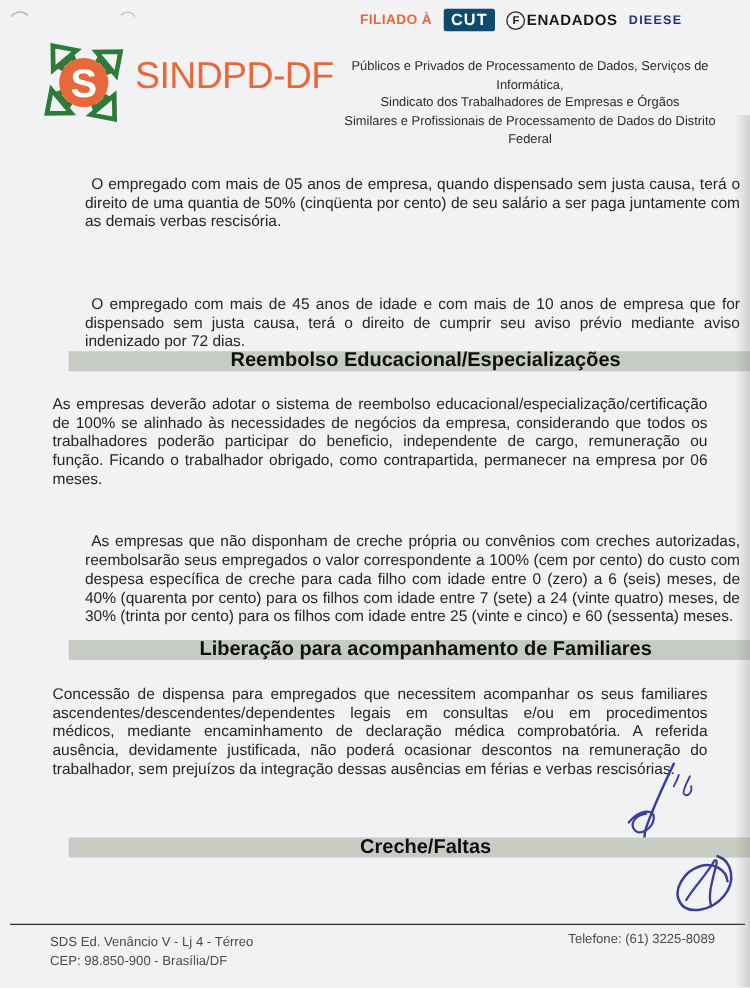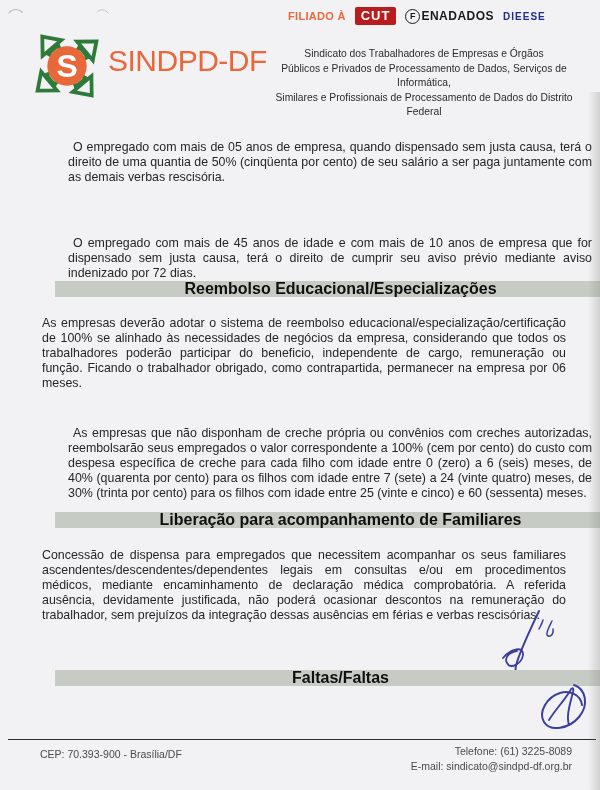--- a/index.html
+++ b/index.html
@@ -9,21 +9,21 @@
     font-family:"Liberation Sans", sans-serif;
     -webkit-font-smoothing:antialiased;
   }
   .page{position:absolute;inset:0;}
   
   .scan-edge{position:absolute;top:92px;bottom:0;left:588px;width:12px;
     background:linear-gradient(to right, rgba(120,125,118,0), rgba(120,125,118,0.28));}
   
   .affil-row{position:absolute;top:7px;left:276px;display:flex;align-items:center;gap:9px;}
   .affil-label{color:#e8683a;font-weight:bold;font-size:11px;letter-spacing:.3px;padding-left:12px;}
-  .cut-box{background:#b91c1c;color:#ffffff;font-weight:800;font-size:13px;
+  .cut-box{background:#0c4a6e;color:#ffffff;font-weight:800;font-size:13px;
     padding:1px 6px 2px 6px;border-radius:2px;letter-spacing:1px;}
   .fenadados{display:flex;align-items:center;color:#1a1a1a;font-weight:bold;font-size:12px;letter-spacing:.5px;}
   .fenadados .circ-f{display:inline-flex;align-items:center;justify-content:center;
     width:13px;height:13px;border:1.6px solid #1a1a1a;border-radius:50%;
     font-size:9px;font-weight:bold;margin-right:1px;}
   .dieese{color:#232e8c;font-weight:800;font-size:10px;letter-spacing:1px;}
   .logo-svg{position:absolute;left:22px;top:24px;}
   .org-name{position:absolute;left:108px;top:44px;font-size:30px;font-weight:normal;
     color:#e8683a;letter-spacing:-0.5px;}
   .org-desc{position:absolute;left:258px;top:47px;width:332px;text-align:center;
@@ -33,21 +33,21 @@
     font-size:12.4px;line-height:15px;color:#262626;}
   .indent{text-indent:5px;margin-left:26px;}
   .bar{position:absolute;left:55px;width:571px;height:16px;background:#c6cbc3;
     text-align:center;font-weight:bold;font-size:16px;line-height:16.5px;color:#0f0f0f;}
   
   .sig{position:absolute;}
   
   .footer-line{position:absolute;left:8px;width:588px;top:739px;border-top:1.6px solid #2e2e2e;}
   .footer-left{position:absolute;left:40px;top:747px;font-size:10.5px;line-height:15px;color:#4a4a4a;}
   .footer-right{position:absolute;right:28px;top:744px;font-size:10.5px;line-height:15px;
-    color:#4a4a4a;text-align:right;}
+    color:#4a4a4a;}
 </style>
 </head>
 <body>
 
 <div class="page">
 
   <svg class="sig" style="left:5px;top:2px;" width="120" height="18" viewBox="0 0 120 18">
     <path d="M4,11 C8,6 14,7 17,10" stroke="rgba(110,112,122,0.45)" stroke-width="1.2" fill="none" stroke-linecap="round"></path>
     <path d="M92,10 C96,6 101,8 103,11" stroke="rgba(110,112,122,0.35)" stroke-width="1" fill="none" stroke-linecap="round"></path>
   </svg>
@@ -81,22 +81,22 @@
         <polygon points="41,21 55,21 52,30 44,30"></polygon>
       </g>
     </g>
     <circle cx="48" cy="44" r="21" fill="#e8683a"></circle>
     <text x="48" y="56" text-anchor="middle" font-family="Liberation Sans, sans-serif" font-size="34" font-weight="bold" fill="#ffffff">S</text>
   </svg>
 
   <div class="org-name">SINDPD-DF</div>
 
   <div class="org-desc">
+    <div>Públicos e Privados de Processamento de Dados, Serviços de Informática,</div>
     <div>Sindicato dos Trabalhadores de Empresas e Órgãos</div>
-    <div>Públicos e Privados de Processamento de Dados, Serviços de Informática,</div>
     <div>Similares e Profissionais de Processamento de Dados do Distrito Federal</div>
   </div>
 
   <p class="par indent" style="top:128px;">O empregado com mais de 05 anos de empresa, quando dispensado sem justa causa, terá o direito de uma quantia de 50% (cinqüenta por cento) de seu salário a ser paga juntamente com as demais verbas rescisória.</p>
 
 
   <p class="par indent" style="top:224px;">O empregado com mais de 45 anos de idade e com mais de 10 anos de empresa que for dispensado sem justa causa, terá o direito de cumprir seu aviso prévio mediante aviso indenizado por 72 dias.</p>
 
   <div class="bar" style="top:281px;">
     <span>Reembolso Educacional/Especializações</span>
@@ -113,35 +113,35 @@
   <svg class="sig" style="left:496px;top:608px;" width="62" height="70" viewBox="0 0 62 70">
     <g stroke="#3c3e9e" fill="none" stroke-linecap="round">
       <path d="M43,3 C37,16 27,36 21,54 C19,60 19,65 22,67" stroke-width="2"></path>
       <path d="M7,50 C15,40 28,38 27,47 C26,55 15,62 11,55 C8,50 13,44 21,43" stroke-width="1.8"></path>
       <path d="M47,12 C46,16 44,19 43,21" stroke-width="1.5"></path>
       <path d="M56,13 C53,19 50,24 51,27 C53,30 58,27 57,21" stroke-width="1.5"></path>
     </g>
   </svg>
 
   <div class="bar" style="top:670px;">
-    <span>Faltas/Faltas</span>
+    <span>Creche/Faltas</span>
   </div>
 
   <svg class="sig" style="left:534px;top:680px;" width="56" height="52" viewBox="0 0 56 52">
     <g stroke="#3c3e9e" fill="none" stroke-linecap="round">
       <path d="M40,5 C52,9 55,25 45,37 C35,49 16,52 10,42 C4,32 13,17 26,13 C36,10 47,15 48,25" stroke-width="2"></path>
       <path d="M15,40 C21,30 30,21 36,11 C38,7 40,7 39,12 C36,24 32,36 35,45" stroke-width="1.9"></path>
     </g>
   </svg>
 
   <div class="footer-line"></div>
 
   <div class="footer-left">
-    <div>CEP: 70.393-900 - Brasília/DF</div>
+    <div>SDS Ed. Venâncio V - Lj 4 - Térreo</div>
+    <div>CEP: 98.850-900 - Brasília/DF</div>
   </div>
 
   <div class="footer-right">
     <div>Telefone: (61) 3225-8089</div>
-    <div>E-mail: sindicato@sindpd-df.org.br</div>
   </div>
 
   <div class="scan-edge"></div>
 </div>
 
 </body></html>

